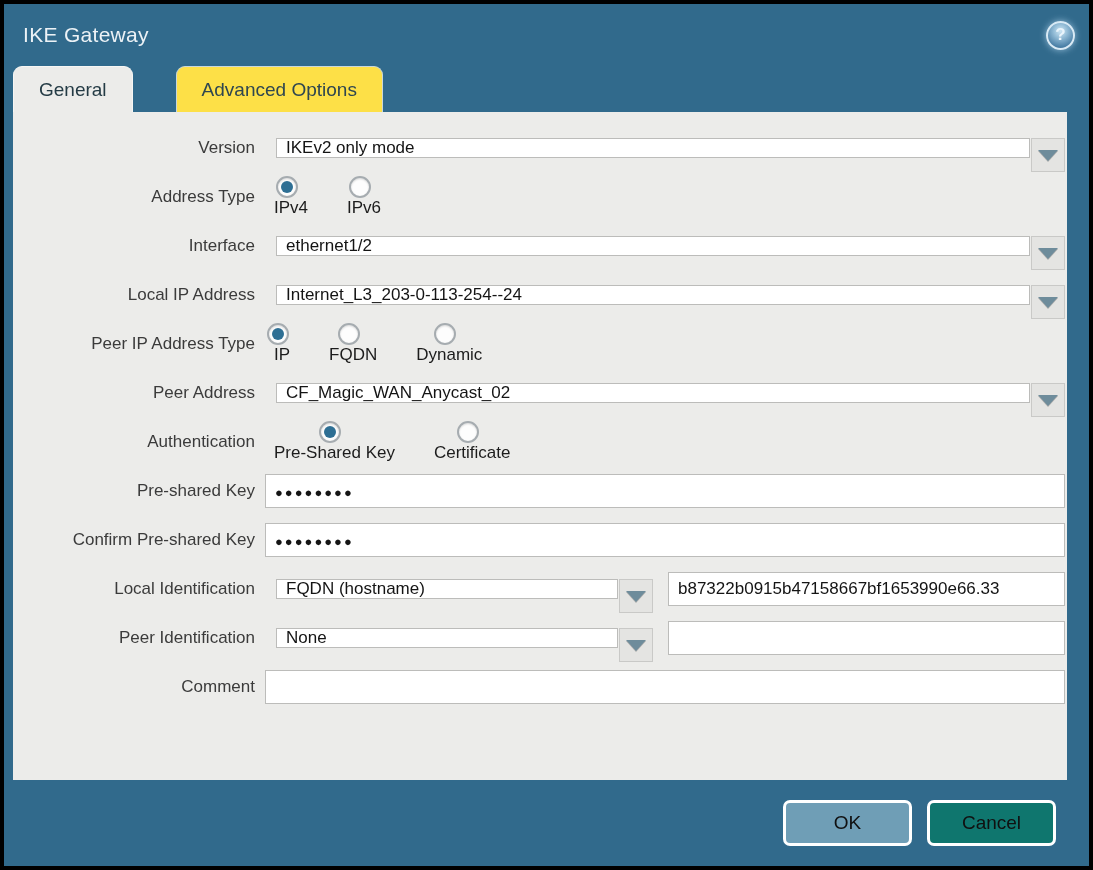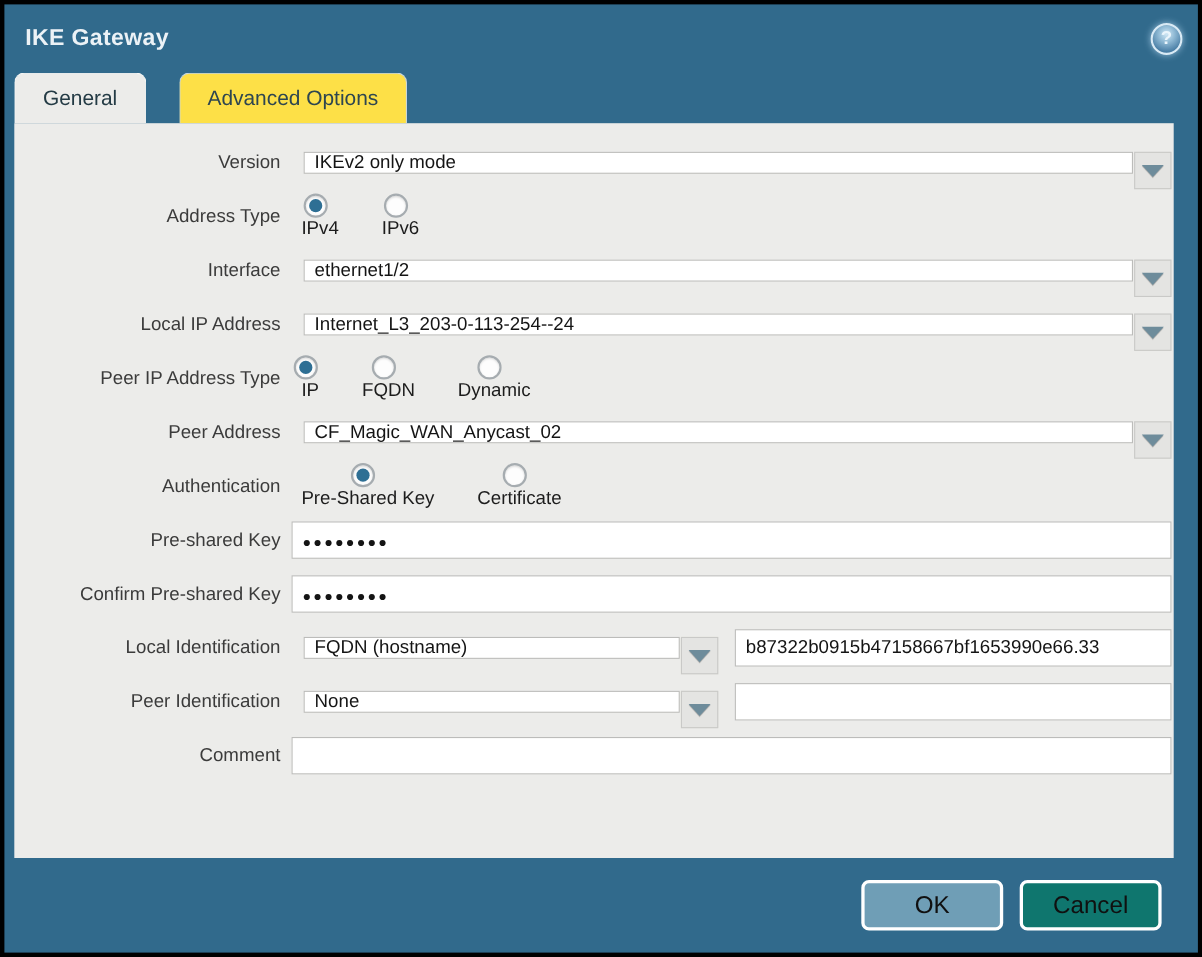--- a/index.html
+++ b/index.html
@@ -15,36 +15,36 @@
     background: #316A8C;
     display: flex; flex-direction: column;
   }
   
   .titlebar {
     height: 62px; flex: none;
     display: flex; align-items: center;
     padding: 0 14px 0 19px;
   }
   .title {
-    font-size: 21px; color: #ECF2F6; font-weight: 700; letter-spacing: 0.3px;
+    font-size: 21px; color: #ECF2F6; font-weight: 400; letter-spacing: 0.3px;
   }
   .help {
     margin-left: auto;
     width: 29px; height: 29px; border-radius: 50%;
     background: radial-gradient(circle at 50% 32%, #cfe7f5 0%, #8fb9d4 35%, #4a7fa6 75%, #3a6d94 100%);
     border: 2px solid #D9EAF5;
     box-shadow: 0 0 7px rgba(180,215,240,0.75);
     color: #EAF5FC; font-size: 17px; font-weight: bold;
     display: flex; align-items: center; justify-content: center;
     cursor: pointer;
   }
   
   .tabs {
     height: 46px; flex: none;
-    display: flex; gap: 6px;
+    display: flex; gap: 19px;
     padding-left: 9px;
   }
   .tab {
     display: flex; align-items: center;
     padding: 0 25px;
     font-size: 19px;
     border-radius: 9px 9px 0 0;
     cursor: pointer;
     border: 1px solid rgba(255,255,255,0.85);
     border-bottom: none;
@@ -109,21 +109,21 @@
   .radio-label { margin-left: 9px; font-size: 17px; color: #1C1C1C; }
   
   .footer {
     flex: 1;
     display: flex; align-items: center; justify-content: flex-end;
     gap: 15px; padding-right: 33px;
   }
   .btn {
     width: 129px; height: 46px;
     border-radius: 7px; border: 3px solid #FFFFFF;
-    font-size: 22px; color: #101010; font-family: inherit;
+    font-size: 19px; color: #101010; font-family: inherit;
     display: flex; align-items: center; justify-content: center;
     cursor: pointer;
   }
   .btn-ok { background: #6F9EB6; }
   .btn-cancel { background: #0f766e; }
 </style>
 </head>
 <body>
 
 <div class="window">

